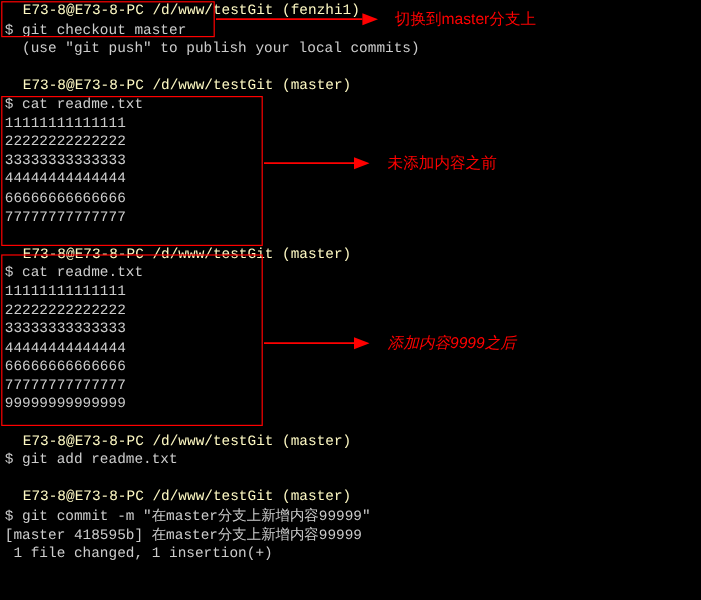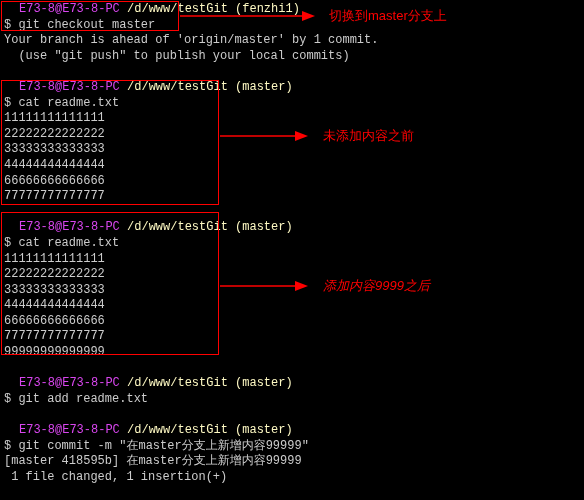--- a/index.html
+++ b/index.html
@@ -8,21 +8,21 @@
       font-family: "Courier New", Consolas, monospace;
       font-size: 12px;
       line-height: 1.3;
       width: 584px;
       height: 500px;
       overflow: hidden;
       position: relative;
       color: #ccc;
     }
     .terminal { padding: 2px 4px; position: relative; }
-    .green { color: #d946ef; padding-left: 15px; }
+    .green { color: #fef9c3; padding-left: 15px; }
     .yellow { color: #fef9c3; }
     .white { color: #ccc; }
     .line { white-space: pre; }
     .box {
       border: 1px solid #ff0000;
       position: absolute;
       pointer-events: none;
     }
     .annotation {
       position: absolute;
@@ -39,21 +39,20 @@
     .arrow-line { stroke: #ff0000; stroke-width: 1.5; fill: none; }
     .arrow-head { fill: #ff0000; }
   </style>
 </head>
 <body>
 
 <div class="terminal">
 
   <div class="line"><span class="green">E73-8@E73-8-PC</span><span> </span><span class="yellow">/d/www/testGit</span><span> </span><span class="yellow">(fenzhi1)</span></div>
   <div class="line"><span class="white">$</span><span> </span><span class="white">git checkout master</span></div>
-  <div class="line white">Your branch is ahead of 'origin/master' by 1 commit.</div>
   <div class="line white">  (use "git push" to publish your local commits)</div>
   <div class="line">&nbsp;</div>
 
   <div class="line"><span class="green">E73-8@E73-8-PC</span><span> </span><span class="yellow">/d/www/testGit</span><span> </span><span class="yellow">(master)</span></div>
   <div class="line"><span class="white">$</span><span> </span><span class="white">cat readme.txt</span></div>
   <div class="line white">11111111111111</div>
   <div class="line white">22222222222222</div>
   <div class="line white">33333333333333</div>
   <div class="line white">44444444444444</div>
   <div class="line white">66666666666666</div>

